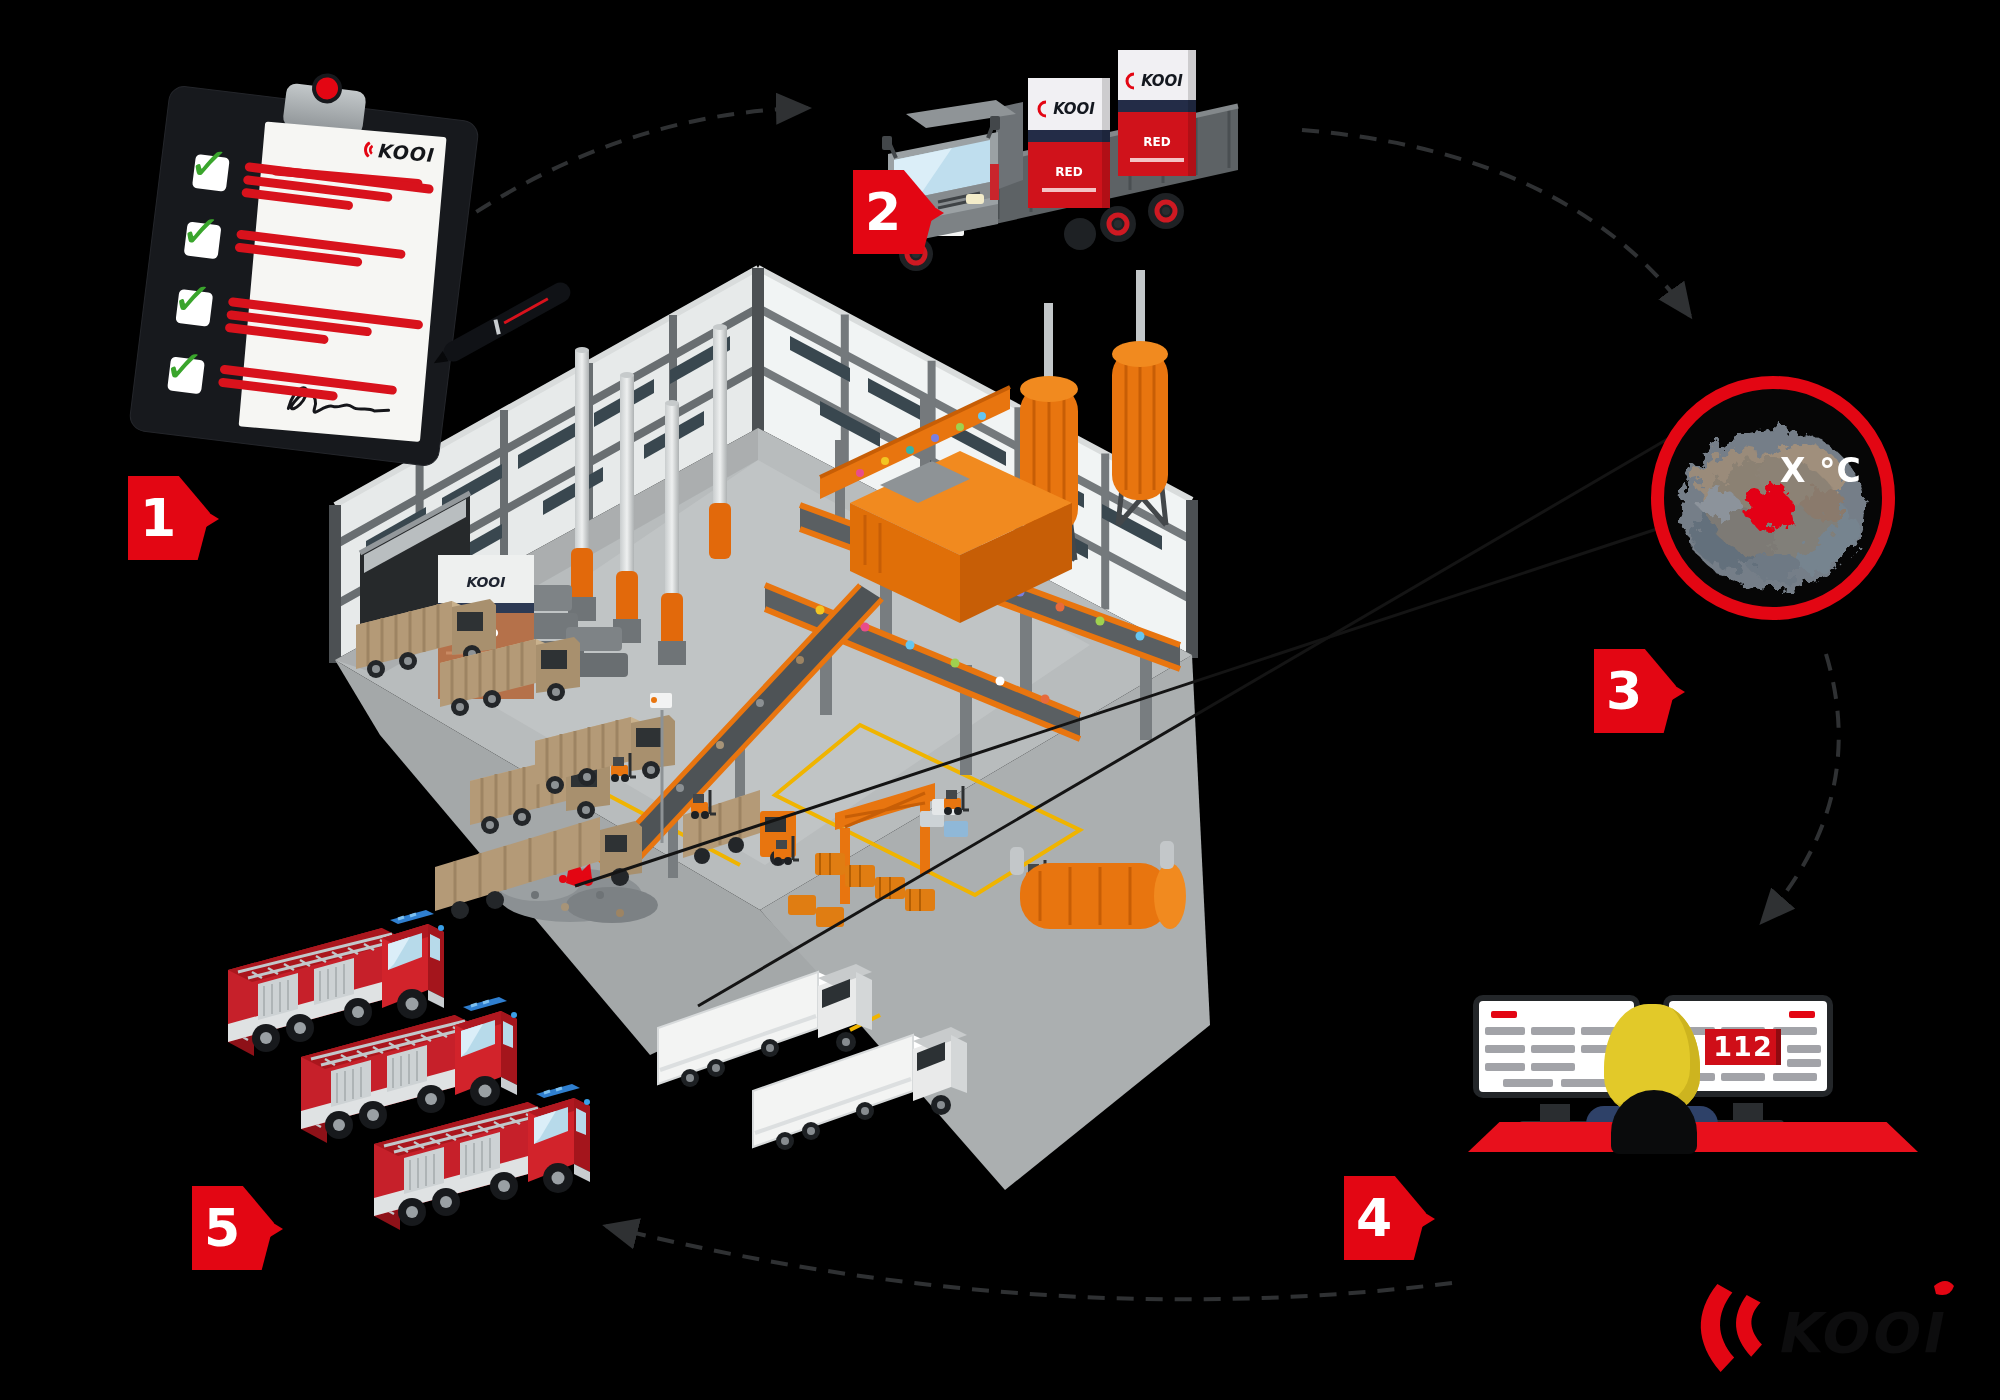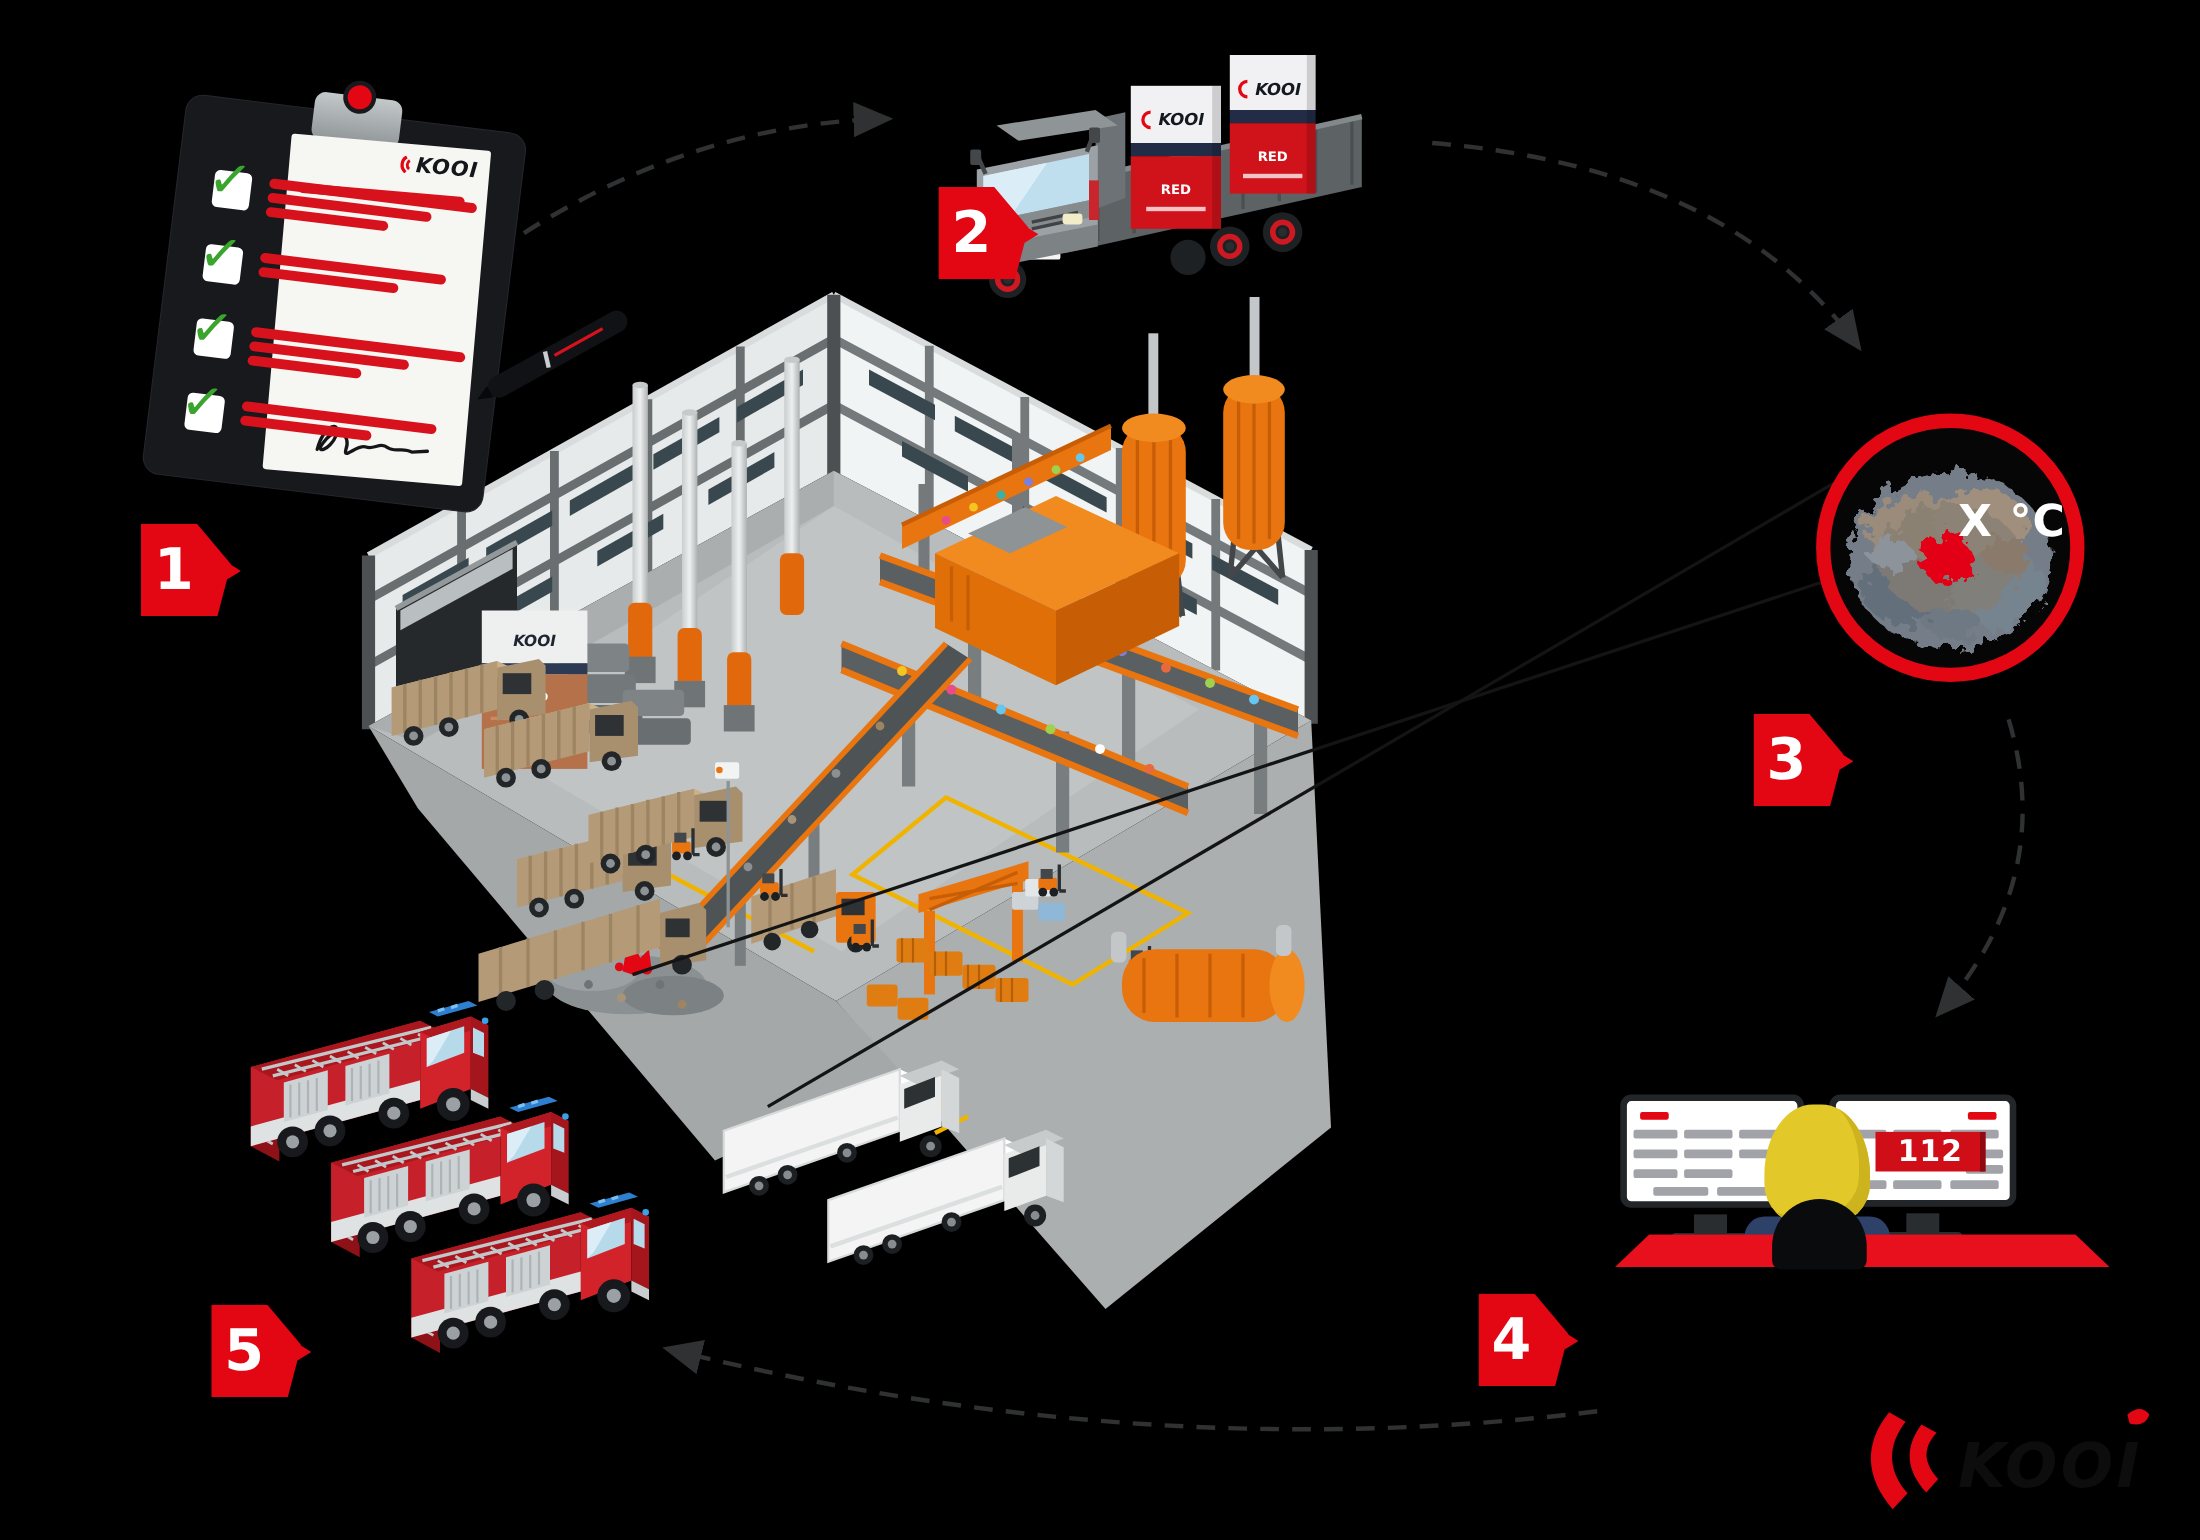--- a/index.html
+++ b/index.html
@@ -39,30 +39,30 @@
   #pen{left:436px;top:312px;width:142px;height:20px;transform:rotate(-29deg);z-index:21;}
   .pen-body{position:absolute;inset:0;background:#101216;border-radius:10px;}
   .pen-stripe{position:absolute;right:24px;top:8px;width:50px;height:3px;background:#d8121c;}
   .pen-clip{position:absolute;left:58px;top:2px;width:4px;height:15px;background:#c9cdd0;transform:rotate(16deg);}
   .pen-nib{position:absolute;left:-13px;top:4px;width:14px;height:12px;background:#07080a;
         clip-path:polygon(100% 0,0 55%,100% 100%);}
 
   
   #magnifier{left:1651px;top:376px;width:244px;height:244px;border-radius:50%;
         border:13px solid #e30613;background:#060606;overflow:hidden;z-index:30;}
-  #temp-label{position:absolute;left:116px;top:62px;color:#fff;font-size:40px;font-weight:800;letter-spacing:1px;z-index:5;}
+  #temp-label{position:absolute;left:116px;top:62px;color:#fff;font-size:33px;font-weight:800;letter-spacing:1px;z-index:5;}
 
   
   #control-room{left:1468px;top:990px;width:450px;height:178px;z-index:25;}
   .monitor{position:absolute;top:5px;background:#fff;border:6px solid #232629;border-radius:10px;}
   .m-dash{position:absolute;width:26px;height:7px;background:#e30613;border-radius:2px;}
   .gbar{position:absolute;height:8px;background:#a2a3a8;border-radius:2px;}
   .stand-neck{position:absolute;width:30px;height:17px;background:#2a2d30;}
   .stand-foot{position:absolute;width:72px;height:9px;background:#2a2d30;border-radius:4px;}
-  #alarm-badge{position:absolute;left:36px;top:28px;width:100px;height:36px;background:#cf0e18;
+  #alarm-badge{position:absolute;left:36px;top:28px;width:76px;height:36px;background:#cf0e18;
         box-shadow:inset -5px 0 0 #8e0a10;color:#fff;font-size:27px;font-weight:800;
         text-align:center;line-height:36px;letter-spacing:1px;}
   #shoulders{position:absolute;left:118px;top:116px;width:132px;height:44px;background:#2e4168;border-radius:18px;z-index:2;}
   #hair{position:absolute;left:136px;top:14px;width:96px;height:110px;background:#e2c929;z-index:3;
         border-radius:46% 46% 40% 40%/58% 58% 34% 34%;box-shadow:inset -10px -8px 0 #cdb41f;}
   #desk{position:absolute;left:0;top:132px;width:450px;height:30px;background:#e8101c;z-index:4;
         clip-path:polygon(7% 0,93% 0,100% 100%,0 100%);}
   #chair{position:absolute;left:143px;top:100px;width:86px;height:64px;background:#0a0b0c;
         border-radius:43px 43px 8px 8px;z-index:5;}
 

